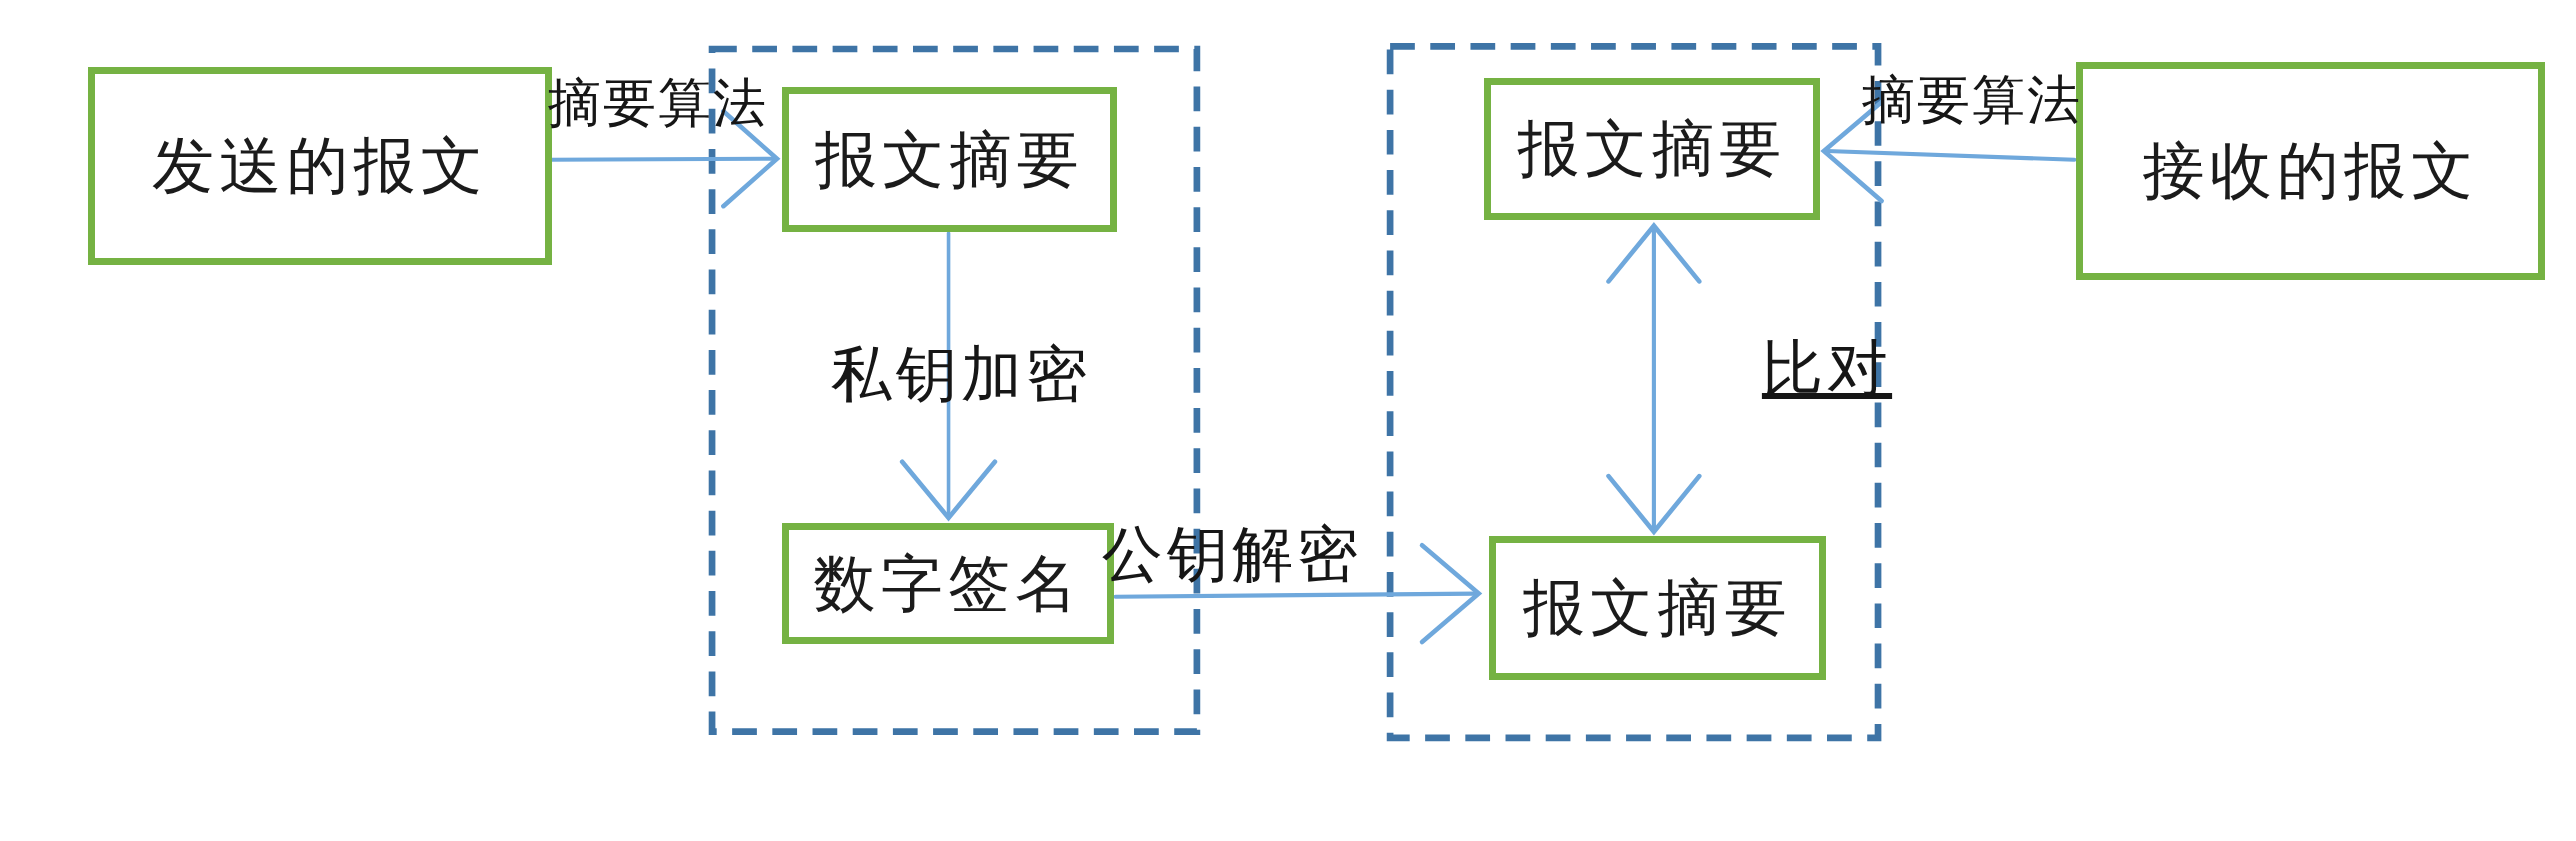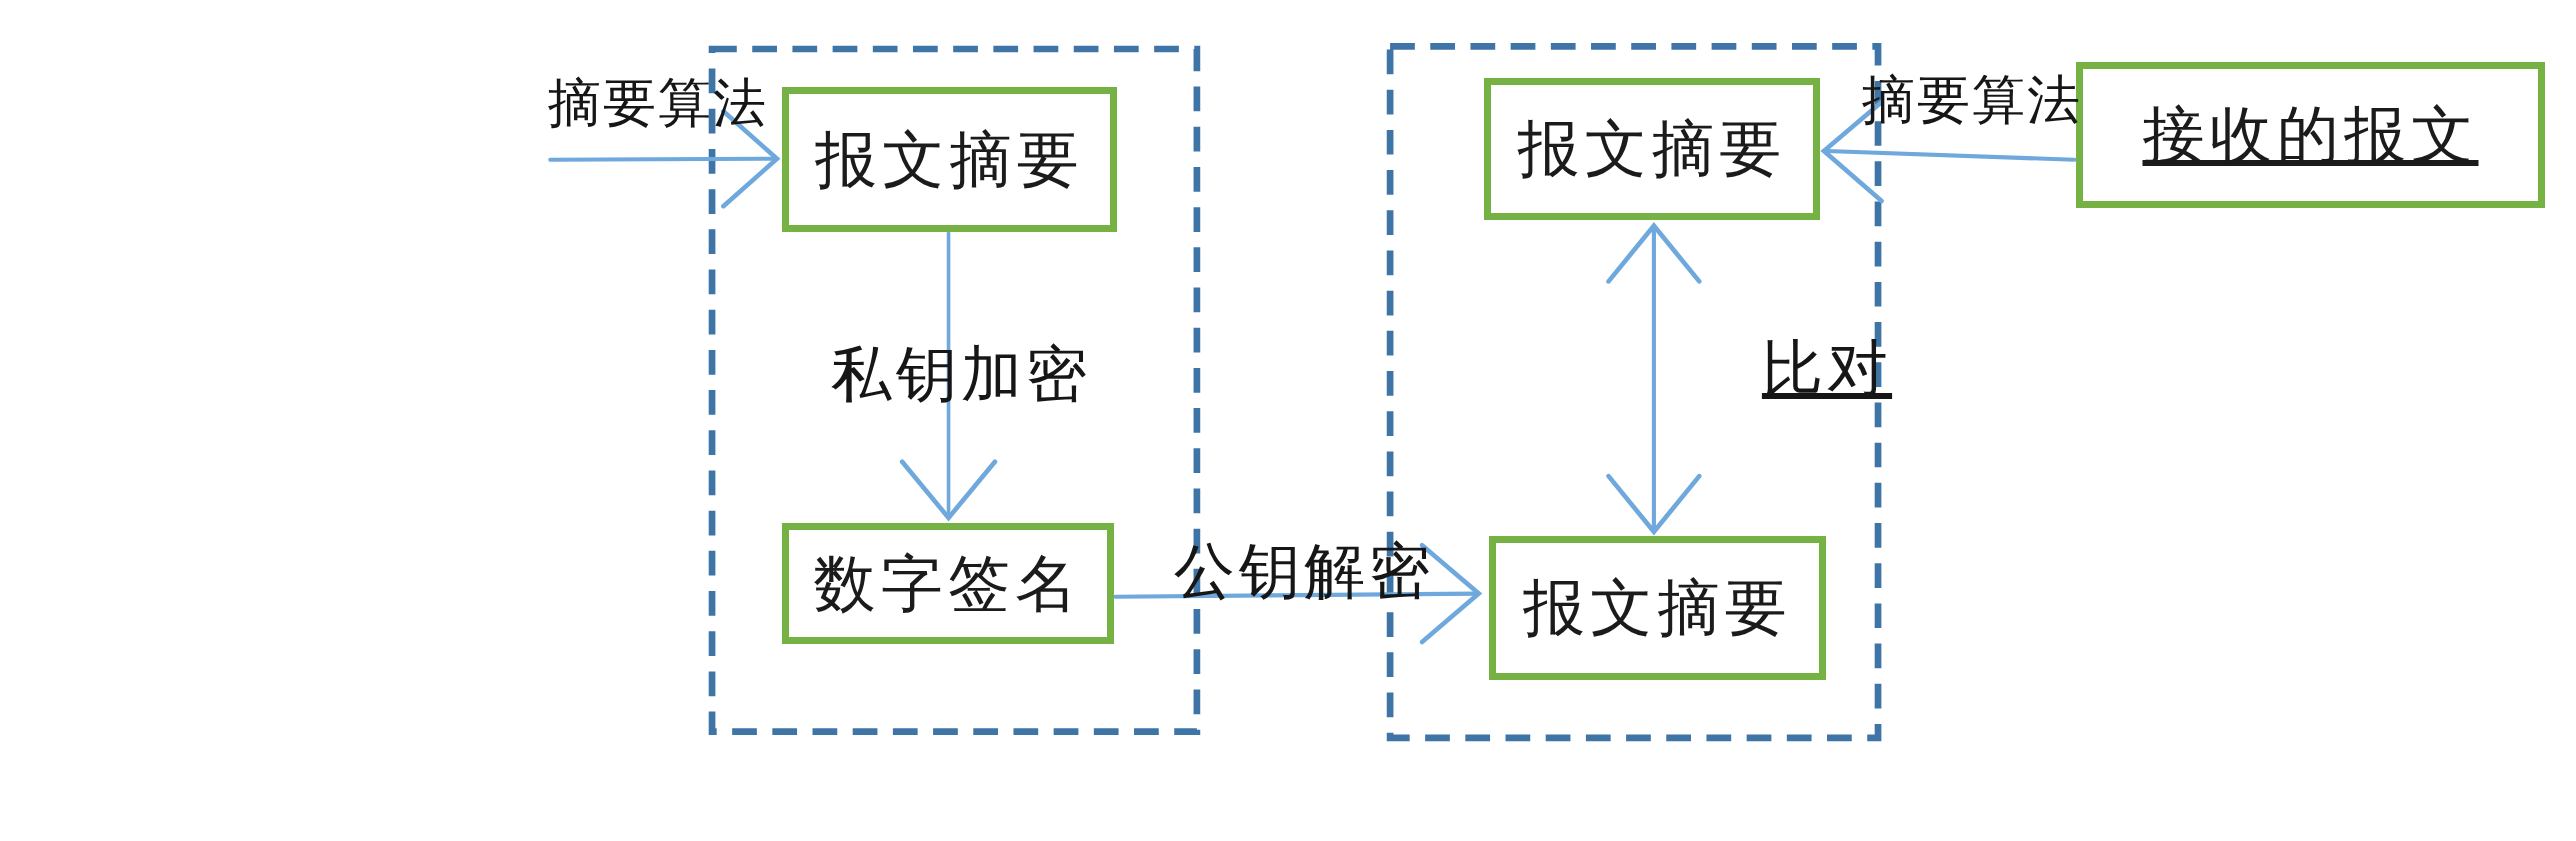--- a/index.html
+++ b/index.html
@@ -80,45 +80,48 @@
       <path d="M3122 546 L3210 438 L3298 546" stroke-width="9"></path>
       <path d="M3122 924 L3210 1032 L3298 924" stroke-width="9"></path>
     </g>
 
     <g stroke="#6fa8dc" fill="none" stroke-width="8" stroke-linecap="round">
       <path d="M4026 310 L3546 293"></path>
       <path d="M3652 198 L3540 293 L3652 390" stroke-width="9"></path>
     </g>
   </svg>
 
+  <div class="gbox" style="left:88px; top:67px; width:464px; height:198px;">
+    <span>发送的报文</span>
+  </div>
 
   <div class="gbox" style="left:782px; top:87px; width:335px; height:145px;">
     <span>报文摘要</span>
   </div>
 
   <div class="gbox" style="left:782px; top:523px; width:332px; height:121px;">
     <span>数字签名</span>
   </div>
 
   <div class="gbox" style="left:1484px; top:78px; width:336px; height:142px;">
     <span>报文摘要</span>
   </div>
 
   <div class="gbox" style="left:1489px; top:536px; width:337px; height:144px;">
     <span>报文摘要</span>
   </div>
 
-  <div class="gbox" style="left:2076px; top:62px; width:469px; height:146px;text-decoration:underline;">
+  <div class="gbox" style="left:2076px; top:62px; width:469px; height:218px;">
     <span>接收的报文</span>
   </div>
 
   <div class="lbl lbl-small" style="left:658px; top:104px;">摘要算法</div>
 
   <div class="lbl lbl-mid" style="left:935px; top:375px;margin-left:26px;">私钥加密</div>
 
-  <div class="lbl lbl-mid" style="left:1304px; top:555px;margin-top:17px;">公钥解密</div>
+  <div class="lbl lbl-mid" style="left:1232px; top:555px;">公钥解密</div>
 
   <div class="lbl lbl-mid" style="left:1827px; top:369px;text-decoration:underline;">比对</div>
 
   <div class="lbl lbl-small" style="left:1972px; top:101px;">摘要算法</div>
 
 </div>
 
 
 </body></html>

